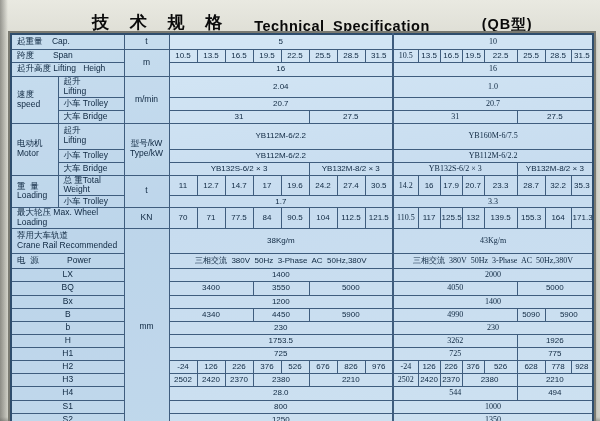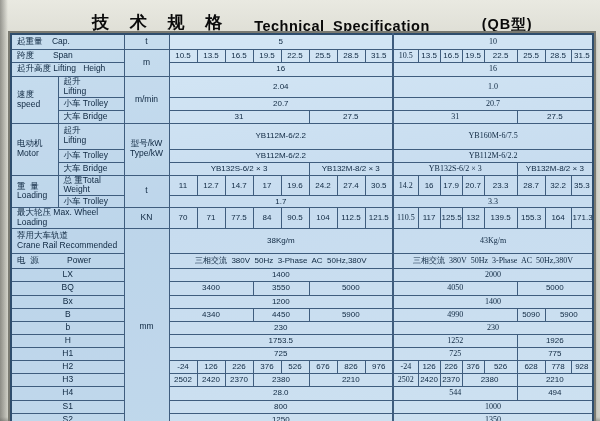--- a/index.html
+++ b/index.html
@@ -246,21 +246,21 @@
           <td colspan="2" class="dat">5900</td>
         </tr>
         <tr style="height: 13px;">
           <td colspan="2" class="lbl">b</td>
           <td colspan="8" class="dat">230</td>
           <td colspan="8" class="dat hl">230</td>
         </tr>
         <tr style="height: 13px;">
           <td colspan="2" class="lbl">H</td>
           <td colspan="8" class="dat">1753.5</td>
-          <td colspan="5" class="dat hl">1252</td>
+          <td colspan="5" class="dat hl">3262</td>
           <td colspan="3" class="dat">1926</td>
         </tr>
         <tr style="height: 13px;">
           <td colspan="2" class="lbl">H1</td>
           <td colspan="8" class="dat">725</td>
           <td colspan="5" class="dat hl">725</td>
           <td colspan="3" class="dat">775</td>
         </tr>
         <tr style="height: 13px; padding-left: 8px;">
           <td colspan="2" class="lbl">H2</td>

